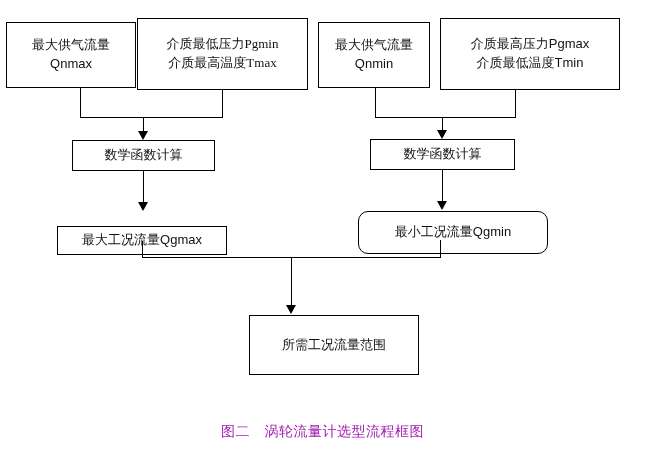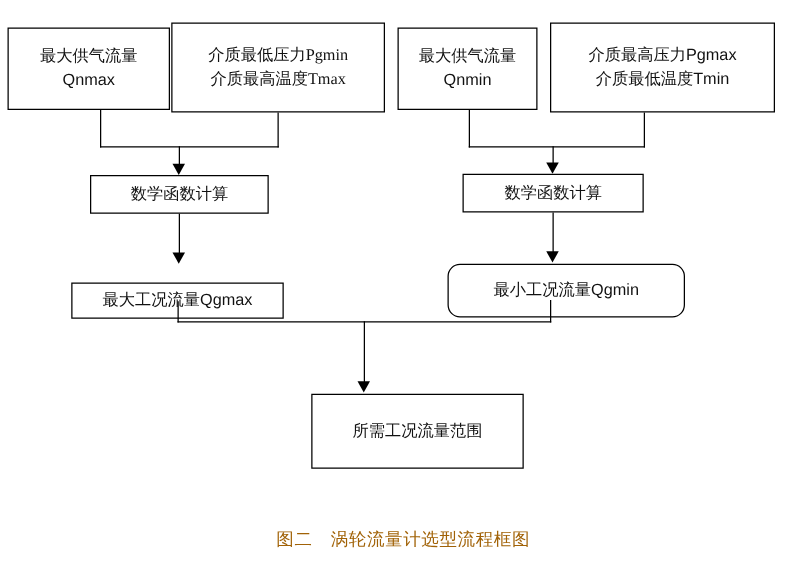--- a/index.html
+++ b/index.html
@@ -60,21 +60,21 @@
     border-top: 9px solid #000000;
   }
 
   .caption {
     position: absolute;
     left: 0;
     width: 645px;
     text-align: center;
     font-size: 14px;
     letter-spacing: 0.5px;
-    color: #a16207;
+    color: #a21caf;
     white-space: pre;
   }
 </style>
 </head>
 <body>
 
 <div id="canvas">
 
   <div class="node t-top" style="left:6px; top:22px; width:130px; height:66px;">
     <span class="ln">最大供气流量</span>

